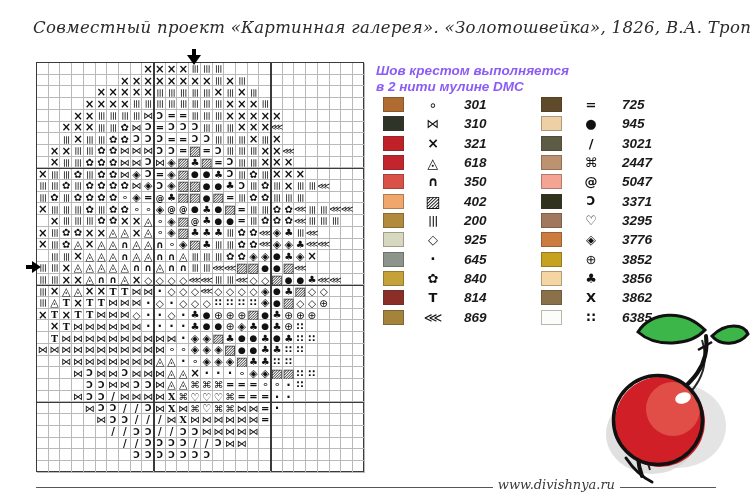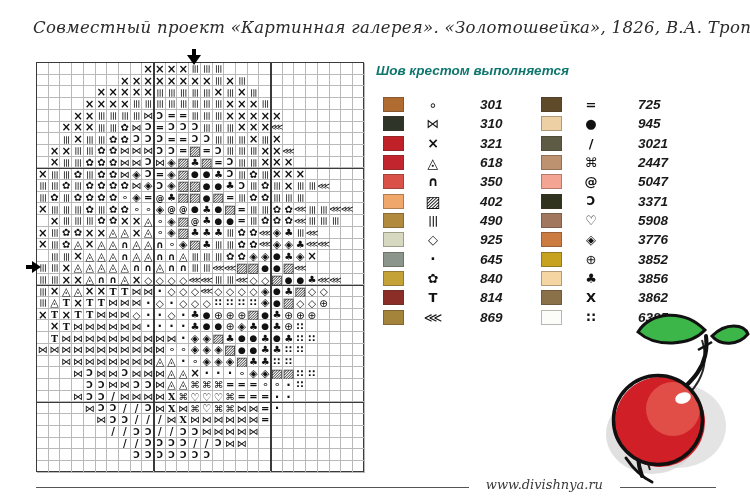--- a/index.html
+++ b/index.html
@@ -46,44 +46,44 @@
   .arrow-down{position:absolute;left:187px;top:49px;width:0;height:0;z-index:5;}
   .arrow-down .stem{position:absolute;left:5px;top:0;width:4px;height:7px;background:#000;}
   .arrow-down .head{position:absolute;left:0;top:6px;width:0;height:0;
        border-left:7px solid transparent;border-right:7px solid transparent;border-top:10px solid #000;}
   .arrow-right{position:absolute;left:26px;top:261px;z-index:5;}
   .arrow-right .stem{position:absolute;left:0;top:4px;width:7px;height:4px;background:#000;}
   .arrow-right .head{position:absolute;left:6px;top:0;width:0;height:0;
        border-top:6px solid transparent;border-bottom:6px solid transparent;border-left:9px solid #000;}
   
   .legend-header{position:absolute;left:376px;top:63px;font-size:13.5px;font-weight:bold;
-                 font-style:italic;color:#0f766e;line-height:16px;}
+                 font-style:italic;color:#8b5cf6;line-height:16px;}
   .legend-col{position:absolute;top:97px;display:flex;flex-direction:column;gap:4.35px;}
   .legend-col.c1{left:383px;}
   .legend-col.c2{left:541px;}
   .lrow{display:flex;align-items:center;height:15px;}
   .lswatch{width:21px;height:15px;border:1px solid rgba(60,50,40,.35);box-sizing:border-box;}
   .lsym{width:58px;text-align:center;font-family:"DejaVu Sans",sans-serif;font-size:13px;color:#111;}
-  .lcode{width:48px;margin-left:18px;font-size:13.5px;font-weight:bold;font-style:italic;color:#1a1a1a;}
+  .lcode{width:48px;margin-left:2px;font-size:13.5px;font-weight:bold;font-style:italic;color:#1a1a1a;}
   
   .lsym[data-s="i"]{font-size:10px;letter-spacing:-.5px;}
   .lsym[data-s="h"]{font-size:16px;}
   .lsym[data-s="x"]{font-size:14px;}
   .lsym[data-s="u"]{font-size:14px;}
   .lsym[data-s=","]{font-size:14px;}
   .lsym[data-s="o"]{font-size:12px;}
   .lsym[data-s="a"]{font-size:14px;}
   
   .footer{position:absolute;left:36px;right:34px;top:471px;height:20px;
           display:flex;align-items:flex-end;}
   .rule{border-bottom:1.2px solid #555;height:0;margin-bottom:3px;}
   .rule.long{flex:1;}
   .rule.short{width:96px;}
   .watermark{font-family:"DejaVu Serif",serif;font-style:italic;font-size:13px;
-             color:#3a3a3a;margin:0 17px;line-height:1;}
+             color:#3a3a3a;margin:0 5px;line-height:1;}
   .cherry-svg{position:absolute;left:598px;top:292px;z-index:4;}
 </style>
 </head>
 <body>
 
 <div class="title">Совместный проект «Картинная галерея». «Золотошвейка», 1826, В.А. Тропинин</div>
 
 <div class="grid-wrap">
   <div id="grid">
       <div class="cell" data-s="."></div>
@@ -1078,20 +1078,21 @@
   <div class="stem"></div>
   <div class="head"></div>
 </div>
 <div class="arrow-right">
   <div class="stem"></div>
   <div class="head"></div>
 </div>
 
 <div class="legend-header">
   <div>Шов крестом выполняется</div>
+  <div>в 2 нити мулине DMC</div>
 </div>
 <div class="legend-col c1" id="legend-col-1">
     <div class="lrow">
       <div class="lswatch" style="background: rgb(176, 108, 48);"></div>
       <span class="lsym" data-s="u">∘</span>
       <span class="lcode">301</span>
     </div>
     <div class="lrow">
       <div class="lswatch" style="background: rgb(46, 52, 40);"></div>
       <span class="lsym" data-s="b">⋈</span>
@@ -1113,21 +1114,21 @@
       <span class="lcode">350</span>
     </div>
     <div class="lrow">
       <div class="lswatch" style="background: rgb(239, 167, 107);"></div>
       <span class="lsym" data-s="h">▨</span>
       <span class="lcode">402</span>
     </div>
     <div class="lrow">
       <div class="lswatch" style="background: rgb(177, 138, 62);"></div>
       <span class="lsym" data-s="i">|||</span>
-      <span class="lcode">490</span>
+      <span class="lcode">200</span>
     </div>
     <div class="lrow">
       <div class="lswatch" style="background: rgb(214, 216, 192);"></div>
       <span class="lsym" data-s="d">◇</span>
       <span class="lcode">925</span>
     </div>
     <div class="lrow">
       <div class="lswatch" style="background: rgb(139, 149, 139);"></div>
       <span class="lsym" data-s=",">·</span>
       <span class="lcode">645</span>
@@ -1175,21 +1176,21 @@
       <span class="lcode">5047</span>
     </div>
     <div class="lrow">
       <div class="lswatch" style="background: rgb(50, 51, 31);"></div>
       <span class="lsym" data-s="o">Ɔ</span>
       <span class="lcode">3371</span>
     </div>
     <div class="lrow">
       <div class="lswatch" style="background: rgb(161, 120, 94);"></div>
       <span class="lsym" data-s="v">♡</span>
-      <span class="lcode">5908</span>
+      <span class="lcode">3295</span>
     </div>
     <div class="lrow">
       <div class="lswatch" style="background: rgb(204, 124, 65);"></div>
       <span class="lsym" data-s="q">◈</span>
       <span class="lcode">3776</span>
     </div>
     <div class="lrow">
       <div class="lswatch" style="background: rgb(199, 161, 32);"></div>
       <span class="lsym" data-s="p">⊕</span>
       <span class="lcode">3852</span>

